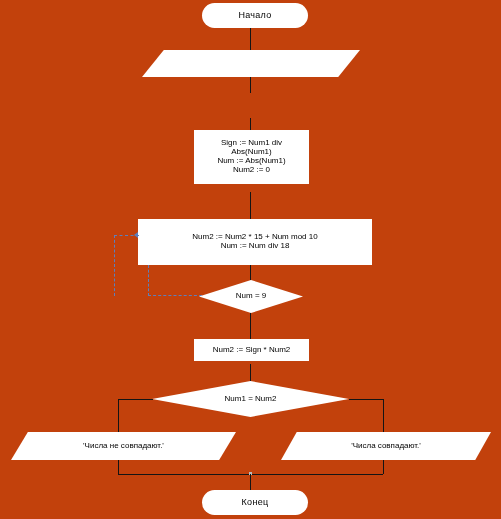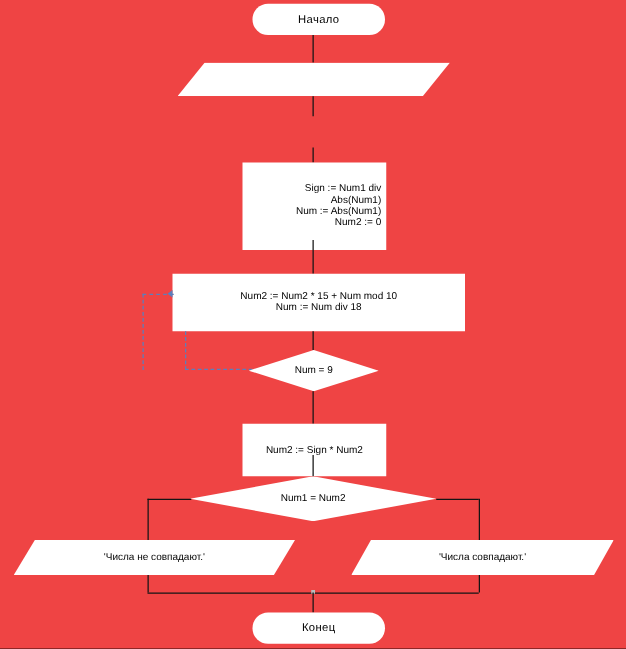--- a/index.html
+++ b/index.html
@@ -4,21 +4,21 @@
 <style>
   html, body {
     margin: 0;
     padding: 0;
     background: #000000;
   }
   #canvas {
     position: relative;
     width: 501px;
     height: 519px;
-    background: #ef4444;
+    background: #c2410c;
     overflow: hidden;
     font-family: "Liberation Sans", sans-serif;
   }
   .node {
     position: absolute;
     box-sizing: border-box;
     background: #ffffff;
     color: #000000;
     display: flex;
     align-items: center;
@@ -123,21 +123,21 @@
 
   <div class="node io" style="left:142px; top:50px; width:218px; height:27px;">
     <div class="io-shape io-skew"></div>
   </div>
 
   <div class="conn conn-v" style="left:250px; top:77px; height:16px;"></div>
 
 
   <div class="conn conn-v" style="left:250px; top:118px; height:12px;"></div>
 
-  <div class="node process" style="left:194px; top:130px; width:115px; height:70px; flex-direction:column;align-items:flex-end;">
+  <div class="node process" style="left:194px; top:130px; width:115px; height:54px; flex-direction:column;">
     <span>Sign := Num1 div</span>
     <span>Abs(Num1)</span>
     <span>Num := Abs(Num1)</span>
     <span>Num2 := 0</span>
   </div>
 
   <div class="conn conn-v" style="left:250px; top:192px; height:27px;"></div>
 
   <div class="node process" style="left:138px; top:219px; width:234px; height:46px; flex-direction:column;">
     <span>Num2 := Num2 * 15 + Num mod 10</span>
@@ -152,21 +152,21 @@
 
   <div class="conn conn-v" style="left:250px; top:265px; height:15px;"></div>
 
   <div class="node decision" style="left:199px; top:280px; width:104px; height:33px;">
     <div class="diamond-shape"></div>
     <div class="diamond-label">Num = 9</div>
   </div>
 
   <div class="conn conn-v" style="left:250px; top:313px; height:26px;"></div>
 
-  <div class="node process" style="left:194px; top:339px; width:115px; height:42px;">
+  <div class="node process" style="left:194px; top:339px; width:115px; height:22px;">
     <span>Num2 := Sign * Num2</span>
   </div>
 
   <div class="conn conn-v" style="left:250px; top:364px; height:17px;"></div>
 
   <div class="node decision" style="left:152px; top:381px; width:197px; height:36px;text-align:center;">
     <div class="diamond-shape"></div>
     <div class="diamond-label">Num1 = Num2</div>
   </div>
 

